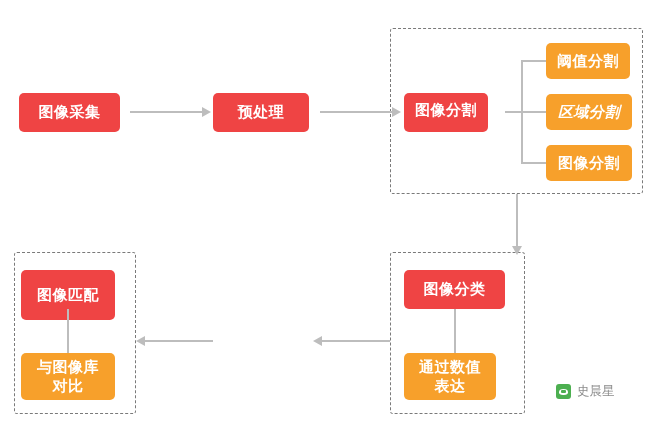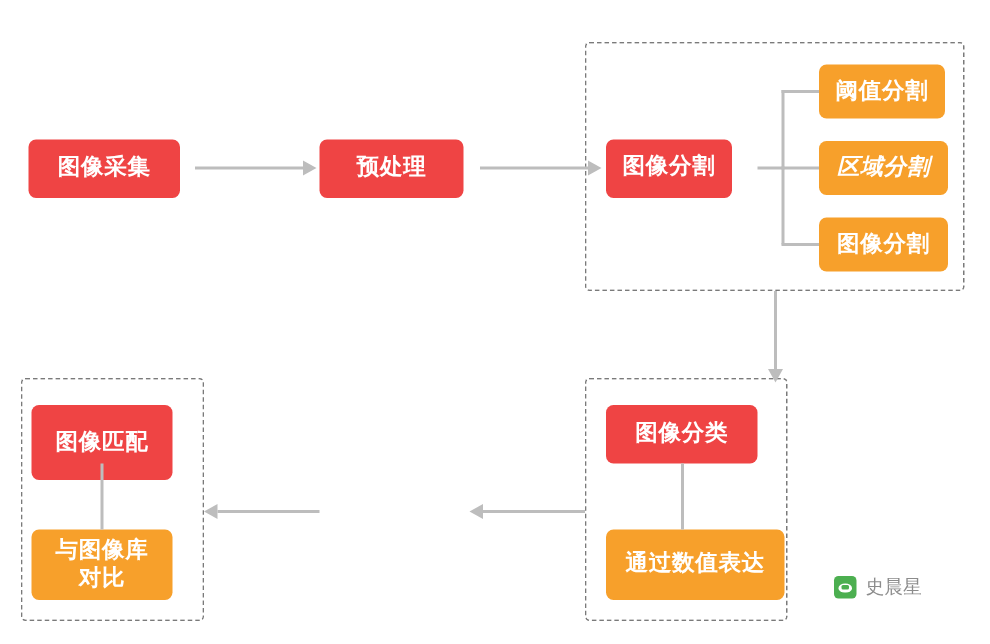--- a/index.html
+++ b/index.html
@@ -114,21 +114,21 @@
   <div class="node blue" style="left:404px; top:93px; width:84px; height:39px;font-family:Liberation Mono, monospace;">图像分割</div>
 
   <div class="node orange" style="left:546px; top:43px; width:84px; height:36px;">阈值分割</div>
 
   <div class="node orange" style="left:546px; top:94px; width:86px; height:36px;font-style:italic;">区域分割</div>
 
   <div class="node orange" style="left:546px; top:145px; width:86px; height:36px;">图像分割</div>
 
   <div class="node blue" style="left:404px; top:270px; width:101px; height:39px;">图像分类</div>
 
-  <div class="node orange" style="left:404px; top:353px; width:119px; height:47px; padding:0 10px;">通过数值表达</div>
+  <div class="node orange" style="left:404px; top:353px; width:92px; height:47px; padding:0 10px;">通过数值表达</div>
 
 
   <div class="node blue" style="left:21px; top:270px; width:94px; height:50px;">图像匹配</div>
 
   <div class="node orange" style="left:21px; top:353px; width:94px; height:47px; padding:0 10px;">与图像库对比</div>
 
   <div class="conn h" style="left:130px; top:111px; width:72px;"></div>
   <div class="arrow right" style="left:202px; top:107px;"></div>
 
   <div class="conn h" style="left:320px; top:111px; width:72px;"></div>

